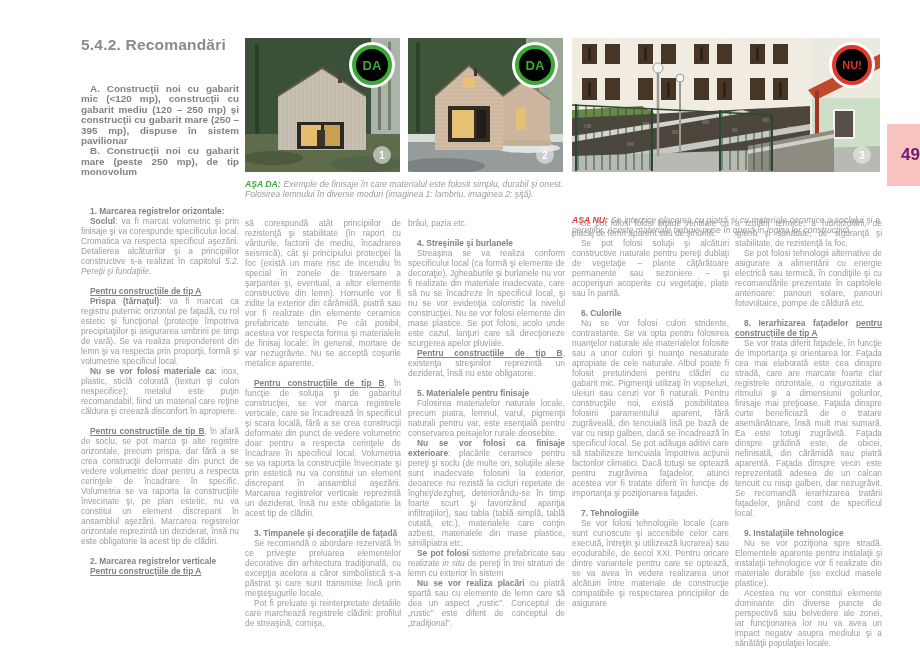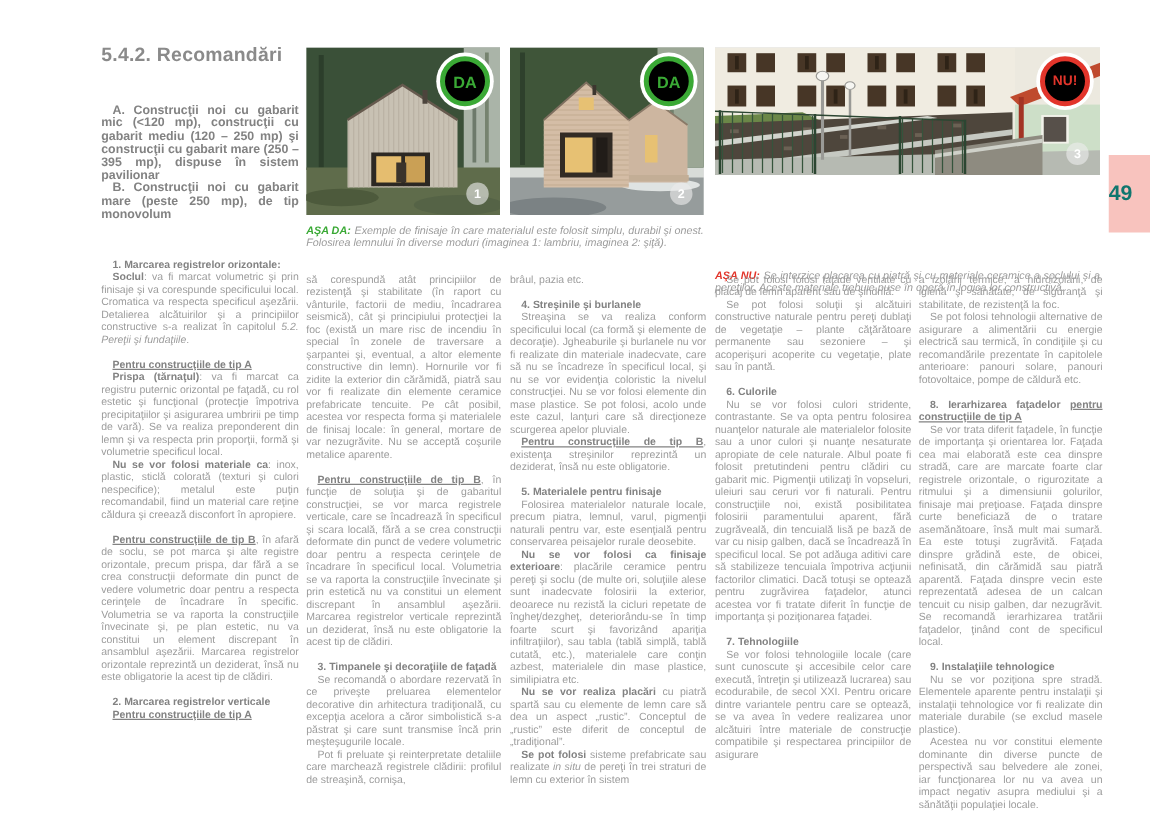--- a/index.html
+++ b/index.html
@@ -15,21 +15,21 @@
          font-weight:bold;color:var(--title);letter-spacing:.2px;}
 
   .intro{position:absolute;left:81px;top:84px;width:158px;color:var(--bold);
          font-weight:bold;font-size:9.9px;line-height:10.4px;text-align:justify;}
   .intro p{margin:0;text-indent:9px;}
 
   .fig{position:absolute;margin:0;padding:0;background:#d8d8d8;}
   .fig svg{display:block;width:100%;height:100%;}
   .fig1{left:245px;top:38px;width:155px;height:134px;}
   .fig2{left:408px;top:38px;width:155px;height:134px;}
-  .fig3{left:572px;top:38px;width:308px;height:102px;}
+  .fig3{left:572px;top:38px;width:308px;height:134px;}
 
   .badge{position:absolute;top:7px;right:8px;width:32px;height:32px;border-radius:50%;
          background:#000000;border:4px solid var(--green);box-shadow:0 0 0 3px #fff;
          display:flex;align-items:center;justify-content:center;
          font-weight:bold;font-size:13px;color:var(--green);}
   .badge.nu{border-color:var(--red);color:var(--red);font-size:11px;}
   .num{position:absolute;bottom:8px;right:9px;width:18px;height:18px;border-radius:50%;
        background:rgba(235,235,235,.62);color:#fff;font-size:10px;font-weight:bold;
        display:flex;align-items:center;justify-content:center;}
 
@@ -50,22 +50,22 @@
   .col-5{left:735px;top:218px;width:147px;}
   .blk{margin:0;text-indent:9px;}
   .blk.ni{text-indent:0;}
   .blk.gap{margin-top:10px;}
   .blk.head{font-weight:bold;color:var(--bold);}
   .blk .b{font-weight:bold;color:var(--bold);}
   .blk .i{font-style:italic;}
   .blk .u{text-decoration:underline;}
 
   .page-tab{position:absolute;right:0;top:124px;width:33px;height:62px;
-            background:var(--pink);color:#0f766e;font-weight:bold;font-size:17px;
-            display:flex;align-items:center;justify-content:flex-start;}
+            background:var(--pink);color:#701a75;font-weight:bold;font-size:17px;
+            display:flex;align-items:center;justify-content:flex-end;}
 </style>
 </head>
 <body>
 
 <div class="page">
 
   <h1 class="title">5.4.2. Recomandări</h1>
 
   <div class="intro">
     <p>A. Construcţii noi cu gabarit mic (&lt;120 mp), construcţii cu gabarit mediu (120 – 250 mp) şi construcţii cu gabarit mare (250 – 395 mp), dispuse în sistem pavilionar</p>
@@ -262,22 +262,22 @@
       <div class="blk"><span>Pot fi preluate şi reinterpretate detaliile care marchează registrele clădirii: profilul de streaşină, cornişa,</span></div>
     </div>
   <div class="col col-3">
       <div class="blk ni"><span>brâul, pazia etc.</span></div>
       <div class="blk head gap"><span class="b">4. Streşinile şi burlanele</span></div>
       <div class="blk"><span>Streaşina se va realiza conform specificului local (ca formă şi elemente de decoraţie). Jgheaburile şi burlanele nu vor fi realizate din materiale inadecvate, care să nu se încadreze în specificul local, şi nu se vor evidenţia coloristic la nivelul construcţiei. Nu se vor folosi elemente din mase plastice. Se pot folosi, acolo unde este cazul, lanţuri care să direcţioneze scurgerea apelor pluviale.</span></div>
       <div class="blk"><span class="b u">Pentru construcţiile de tip B</span><span>, existenţa streşinilor reprezintă un deziderat, însă nu este obligatorie.</span></div>
       <div class="blk head gap"><span class="b">5. Materialele pentru finisaje</span></div>
       <div class="blk"><span>Folosirea materialelor naturale locale, precum piatra, lemnul, varul, pigmenţii naturali pentru var, este esenţială pentru conservarea peisajelor rurale deosebite.</span></div>
       <div class="blk"><span class="b">Nu se vor folosi ca finisaje exterioare</span><span>: placările ceramice pentru pereţi şi soclu (de multe ori, soluţiile alese sunt inadecvate folosirii la exterior, deoarece nu rezistă la cicluri repetate de îngheţ/dezgheţ, deteriorându-se în timp foarte scurt şi favorizând apariţia infiltraţiilor), sau tabla (tablă simplă, tablă cutată, etc.), materialele care conţin azbest, materialele din mase plastice, similipiatra etc.</span></div>
+      <div class="blk"><span class="b">Se pot folosi</span><span> sisteme prefabricate sau realizate </span><span class="i">in situ</span><span> de pereţi în trei straturi de lemn cu exterior în sistem</span></div>
       <div class="blk"><span class="b">Nu se vor realiza placări</span><span> cu piatră spartă sau cu elemente de lemn care să dea un aspect „rustic”. Conceptul de „rustic” este diferit de conceptul de „tradiţional”.</span></div>
-      <div class="blk"><span class="b">Se pot folosi</span><span> sisteme prefabricate sau realizate </span><span class="i">in situ</span><span> de pereţi în trei straturi de lemn cu exterior în sistem</span></div>
     </div>
   <div class="col col-4">
       <div class="blk"><span>Se pot folosi folosi faţade ventilate cu placaj de lemn aparent sau de şindrilă.</span></div>
       <div class="blk"><span>Se pot folosi soluţii şi alcătuiri constructive naturale pentru pereţi dublaţi de vegetaţie – plante căţărătoare permanente sau sezoniere – şi acoperişuri acoperite cu vegetaţie, plate sau în pantă.</span></div>
       <div class="blk head gap"><span class="b">6. Culorile</span></div>
       <div class="blk"><span>Nu se vor folosi culori stridente, contrastante. Se va opta pentru folosirea nuanţelor naturale ale materialelor folosite sau a unor culori şi nuanţe nesaturate apropiate de cele naturale. Albul poate fi folosit pretutindeni pentru clădiri cu gabarit mic. Pigmenţii utilizaţi în vopseluri, uleiuri sau ceruri vor fi naturali. Pentru construcţiile noi, există posibilitatea folosirii paramentului aparent, fără zugrăveală, din tencuială lisă pe bază de var cu nisip galben, dacă se încadrează în specificul local. Se pot adăuga aditivi care să stabilizeze tencuiala împotriva acţiunii factorilor climatici. Dacă totuşi se optează pentru zugrăvirea faţadelor, atunci acestea vor fi tratate diferit în funcţie de importanţa şi poziţionarea faţadei.</span></div>
       <div class="blk head gap"><span class="b">7. Tehnologiile</span></div>
       <div class="blk"><span>Se vor folosi tehnologiile locale (care sunt cunoscute şi accesibile celor care execută, întreţin şi utilizează lucrarea) sau ecodurabile, de secol XXI. Pentru oricare dintre variantele pentru care se optează, se va avea în vedere realizarea unor alcătuiri între materiale de construcţie compatibile şi respectarea principiilor de asigurare</span></div>
     </div>
   <div class="col col-5">

